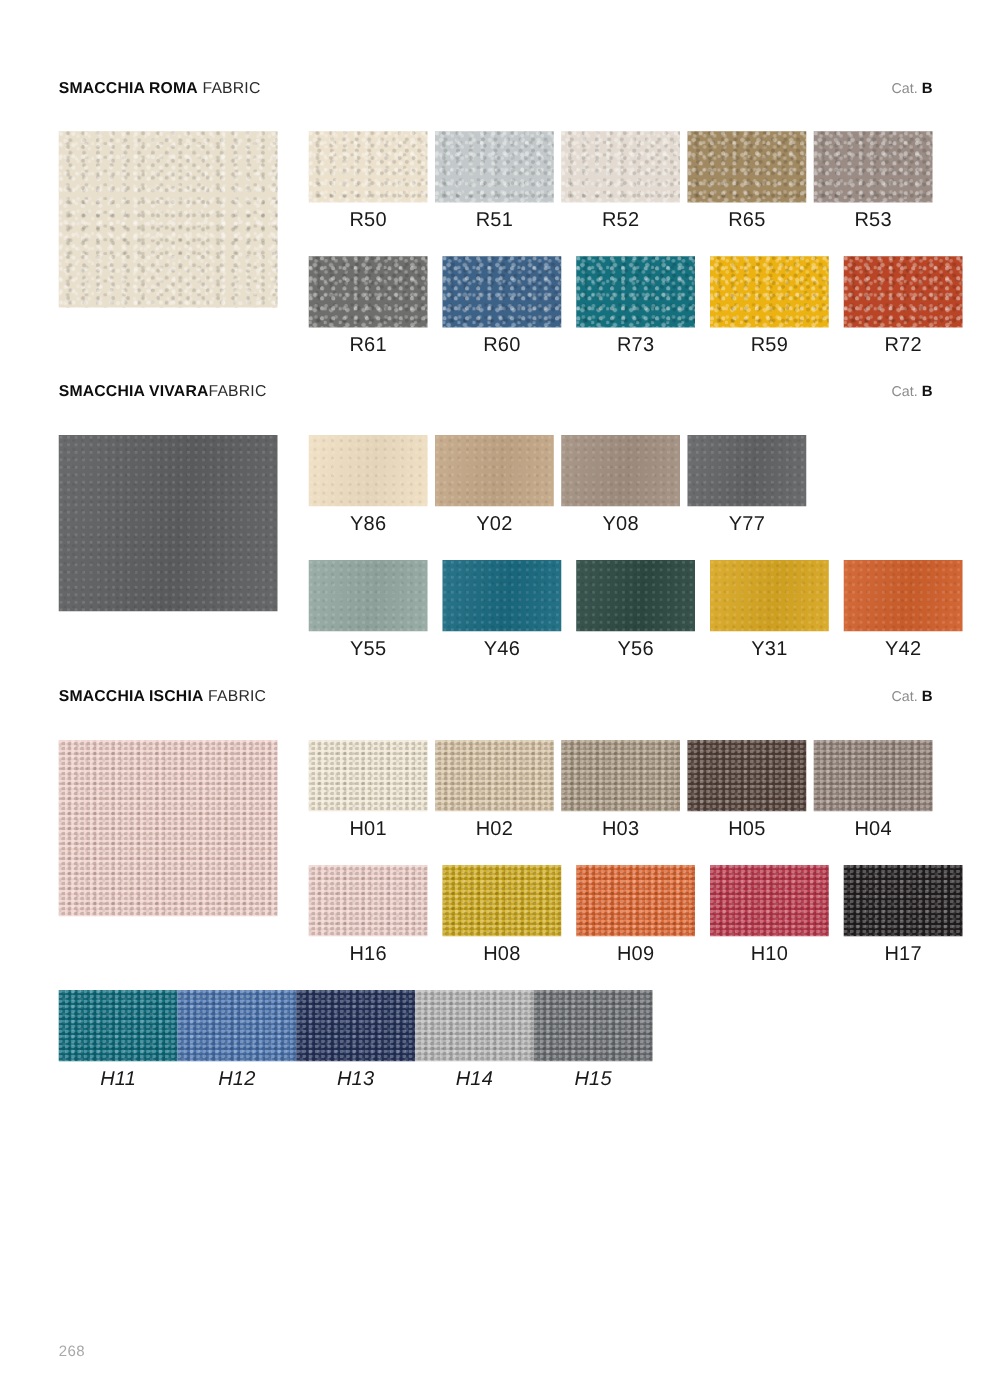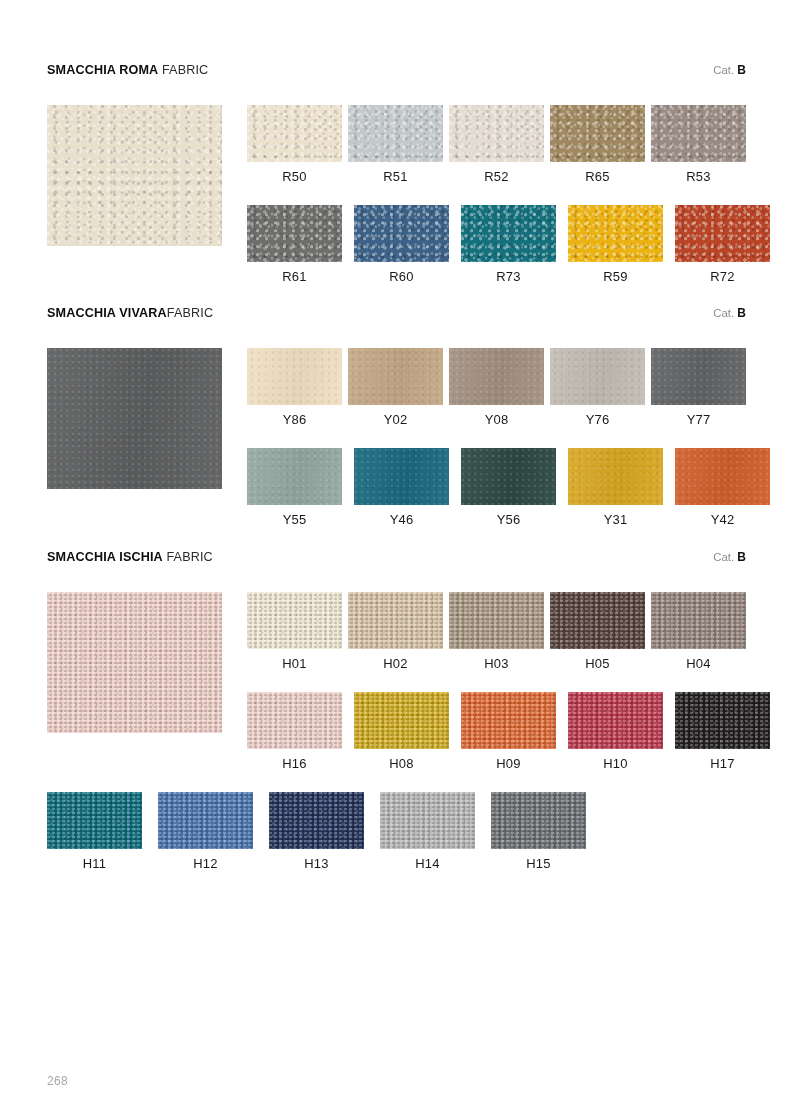--- a/index.html
+++ b/index.html
@@ -76,36 +76,37 @@
   }
 
   .row { display: flex; gap: 6px; margin-bottom: 22px; }
   .row:last-child { margin-bottom: 0; gap: 12px; }
 
   
   .row-full {
     margin-left: 0;
     width: 699px;
     display: flex;
-    gap: 16px;
+    gap: 0;
+    font-style: italic;
   }
 
   .swatch-cell { width: 95px; }
   .row-full .swatch-cell { width: 95px; }
 
   .swatch {
     width: 95px;
     height: 57px;
     display: block;
   }
 
   .swatch-label {
     display: block;
     text-align: center;
-    font-size: 13px;
+    font-size: 16px;
     color: #1a1a1a;
     margin-top: 9px;
     line-height: 12px;
     letter-spacing: 0.2px;
   }
 
   
   
   .tex-boucle {
     background-image:
@@ -226,24 +227,20 @@
             </div>
           <div class="swatch-cell">
               <span class="swatch tex-suede" id="sw-1-0-1" style="background-color: rgb(196, 168, 135);"></span>
               <span class="swatch-label">Y02</span>
             </div>
           <div class="swatch-cell">
               <span class="swatch tex-suede" id="sw-1-0-2" style="background-color: rgb(163, 145, 129);"></span>
               <span class="swatch-label">Y08</span>
             </div>
           <div class="swatch-cell">
-              <span class="swatch tex-suede" id="sw-1-0-3" style="background-color: rgb(195, 188, 181);"></span>
-              <span class="swatch-label">Y76</span>
-            </div>
-          <div class="swatch-cell">
               <span class="swatch tex-suede" id="sw-1-0-4" style="background-color: rgb(99, 100, 102);"></span>
               <span class="swatch-label">Y77</span>
             </div>
         </div>
         <div class="row">
           <div class="swatch-cell">
               <span class="swatch tex-suede" id="sw-1-1-0" style="background-color: rgb(148, 169, 162);"></span>
               <span class="swatch-label">Y55</span>
             </div>
           <div class="swatch-cell">

